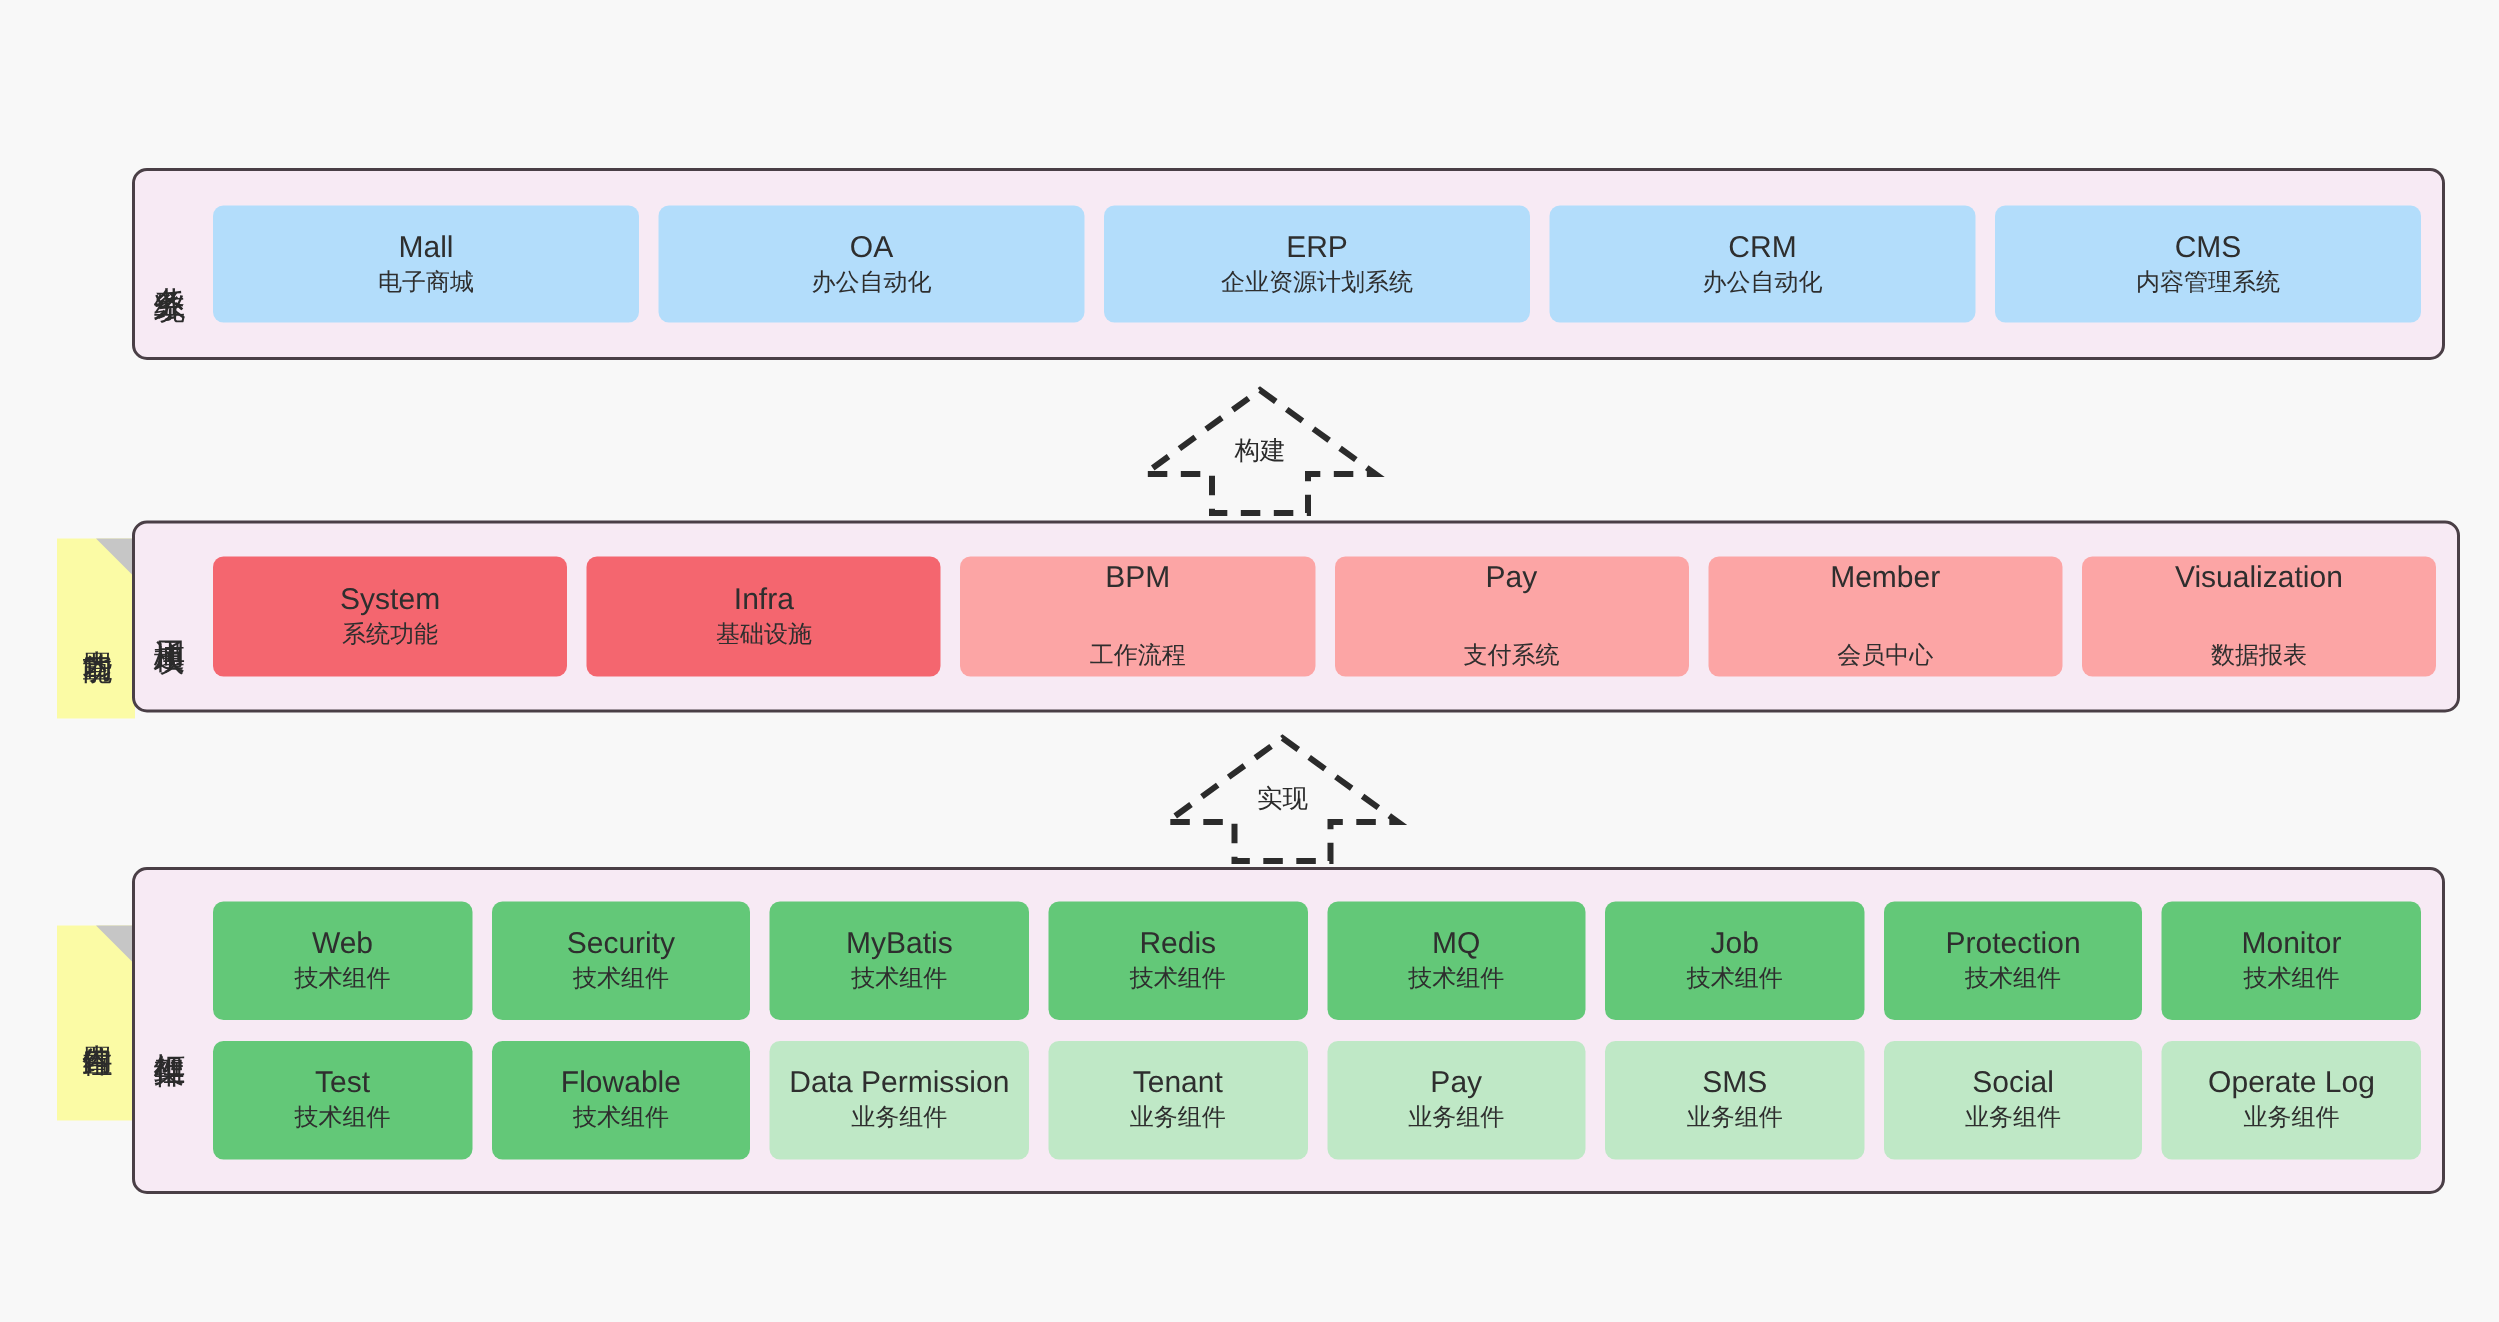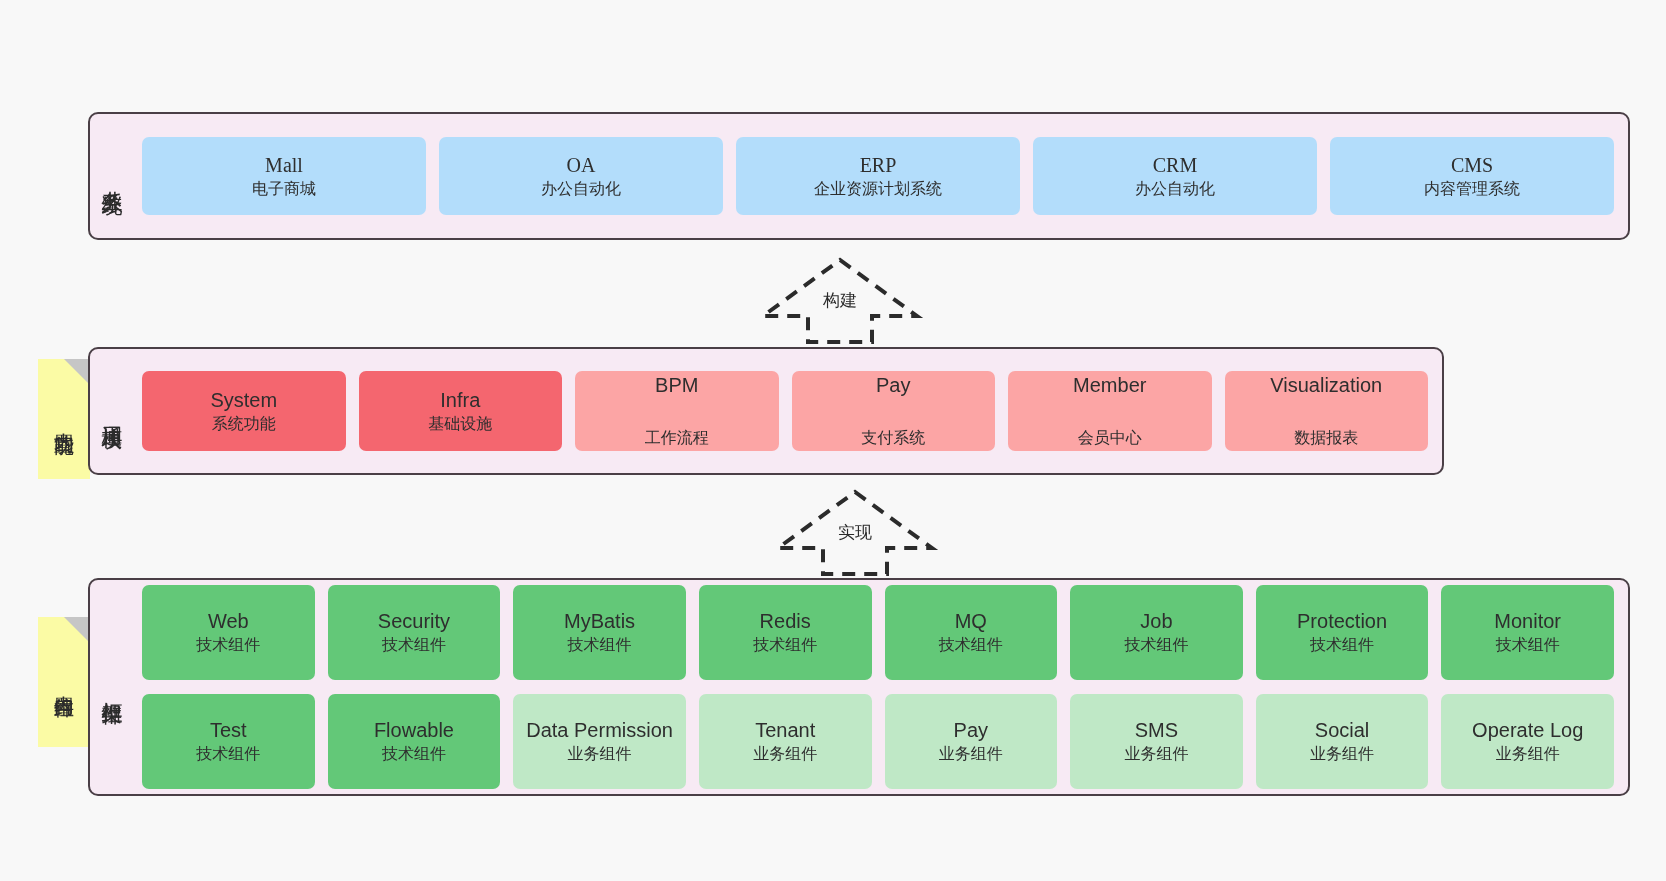--- a/index.html
+++ b/index.html
@@ -75,31 +75,31 @@
   
   .c-blue        { background: #b3ddfb; }
   .c-red-strong  { background: #f4666f; }
   .c-red-light   { background: #fca5a5; gap: 29px; }
   .c-green-strong{ background: #63c878; }
   .c-green-light { background: #bfe8c6; }
 
   
   #layer-business { left: 88px; top: 112px; width: 1542px; height: 128px; }
   #layer-business .cards { padding-left: 8px; }
-  #layer-business .card { height: 78px; font-family: Liberation Serif, serif; }
-
-  
-  #layer-modules { left: 88px; top: 347px; width: 1356px; height: 128px; }
+  #layer-business .card { height: 78px; }
+
+  
+  #layer-modules { left: 88px; top: 347px; width: 1552px; height: 128px; }
   #layer-modules .cards { padding-left: 8px; }
   #layer-modules .card { height: 80px; }
 
   
   #layer-framework { left: 88px; top: 578px; width: 1542px; height: 218px; }
   #layer-framework .cards { padding-left: 8px; gap: 14px; }
-  #layer-framework .card { height: 95px; }
+  #layer-framework .card { height: 79px; }
 
   
   .sticky {
     position: absolute;
     background: #fbfba5;
     box-sizing: border-box;
     display: flex;
     align-items: center;
     justify-content: center;
     font-size: 20px;

